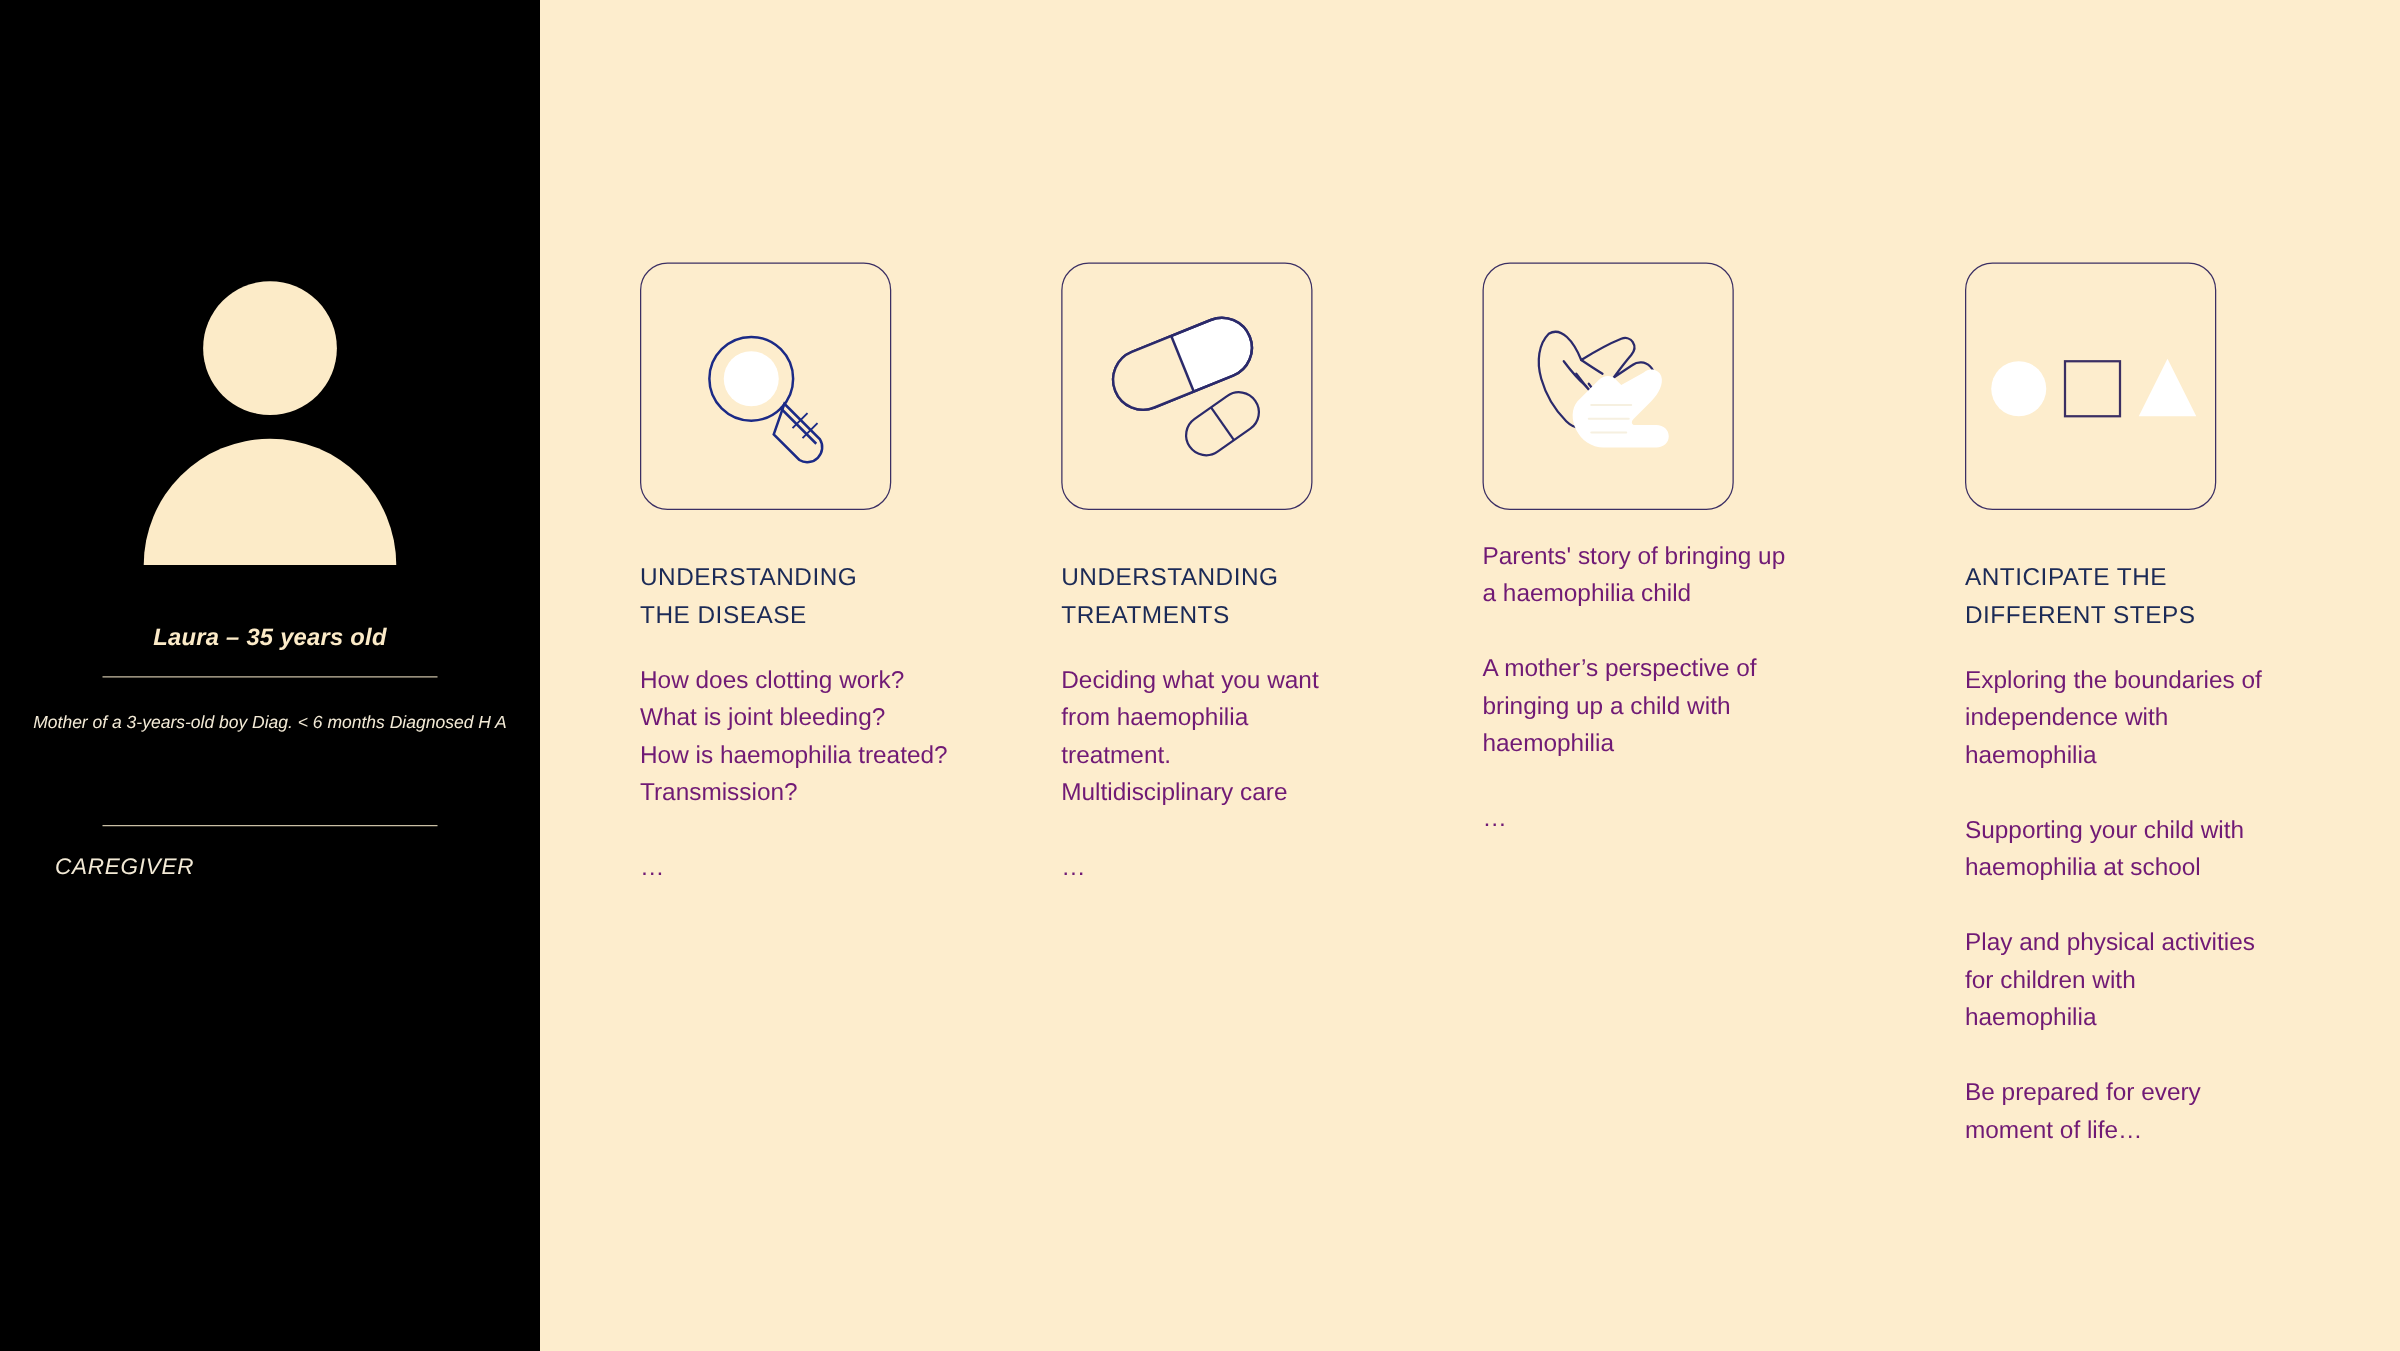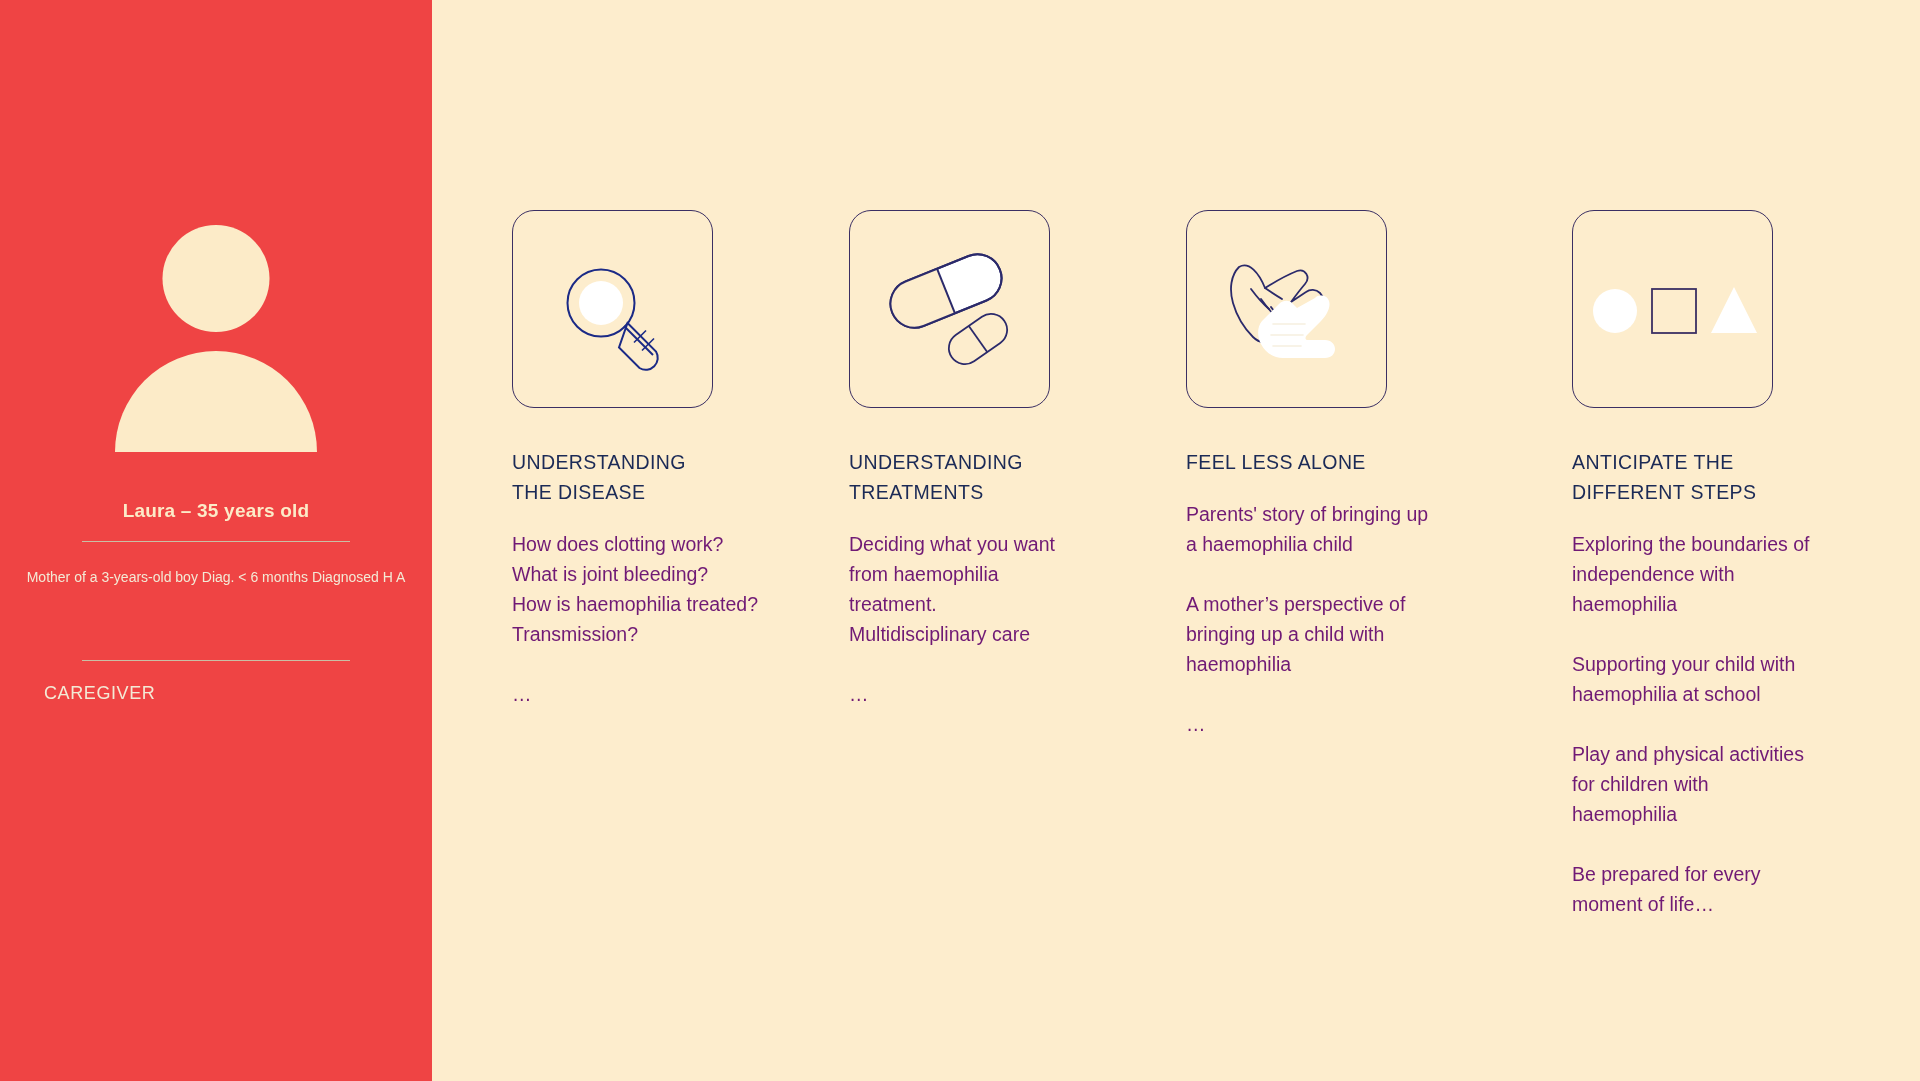--- a/index.html
+++ b/index.html
@@ -22,21 +22,22 @@
     background: #fdedcd;
   }
 
   
   .sidebar {
     position: absolute;
     left: 0;
     top: 0;
     width: 432px;
     height: 1081px;
-    background: #ef4444;
+    background: #000000;
+    font-style: italic;
   }
 
   .persona-avatar {
     position: absolute;
     left: 0;
     top: 225px;
     width: 432px;
     height: 230px;
   }
 
@@ -266,21 +267,20 @@
                    L96 147 C86 147 78 141 74 133
                    C70 125 70 116 75 110 L92 93
                    C96 89 102 89 105 92 L110 97 Z" fill="#ffffff"></path>
           <g stroke="#f6f0e0" stroke-width="1.6" fill="none" stroke-linecap="round">
             <path d="M86 113 L118 113"></path>
             <path d="M84 124 L116 124"></path>
             <path d="M86 135 L114 135"></path>
           </g>
         </svg>
       </div>
-      <div class="card-title">FEEL LESS ALONE</div>
       <div class="card-body">Parents' story of bringing up
 a haemophilia child
 
 A mother’s perspective of
 bringing up a child with
 haemophilia
 
 …</div>
     </section>
 

